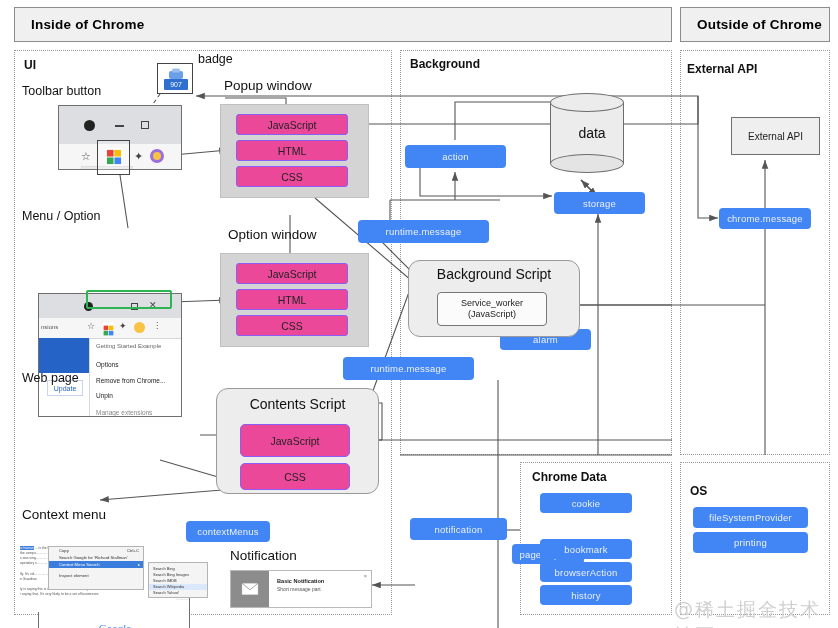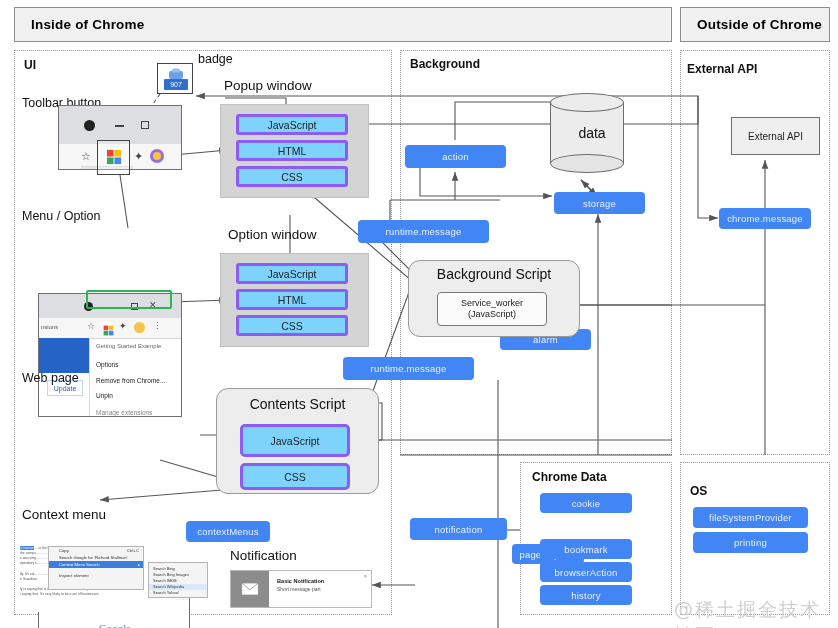--- a/index.html
+++ b/index.html
@@ -11,21 +11,21 @@
   
   .hdr{background:#f0f0f0;border:1px solid #8c8c8c;display:flex;align-items:center;}
   .hdr span{font-size:13.5px;font-weight:bold;letter-spacing:.2px;padding-left:16px;color:#000000;}
 
   
   .region{border:1.5px dotted #9a9a9a;background:transparent;}
   .region-title{position:absolute;font-size:12px;font-weight:bold;color:#111;}
 
   
   .greybox{background:#d4d4d4;border:1px solid #c0c0c0;}
-  .slot{background:#7dd3fc;border:3px solid #8b5cf6;border-radius:3px;
+  .slot{background:#ec4899;border:1px solid #8b5cf6;border-radius:3px;
         display:flex;align-items:center;justify-content:center;
         font-size:10.5px;color:#222;}
 
   
   .roundbox{background:#ededed;border:1px solid #9a9a9a;border-radius:12px;}
   .roundbox-title{font-size:14px;color:#111;text-align:center;}
 
   
   .pill{background:#4285f4;border-radius:4px;display:flex;align-items:center;
         justify-content:center;color:#eaf1fd;font-size:9.5px;letter-spacing:.2px;}
@@ -161,21 +161,21 @@
 
     <path d="M222,490 L100,500" marker-end="url(#ar)"></path>
 
     <path d="M415,585 L372,585" marker-end="url(#ar)"></path>
     <path d="M498,530 L498,530"></path>
 
     <path d="M520,530 L505,530"></path>
   </g>
 </svg>
 
-<div class="abs plainlabel" style="left:22px;top:96px;">Toolbar button</div>
+<div class="abs plainlabel" style="left:22px;top:84px;">Toolbar button</div>
 <div class="abs plainlabel" style="left:198px;top:52px;">badge</div>
 
 <div class="abs" style="left:157px;top:63px;width:36px;height:31px;border:1px solid #444;background:#fff;">
   <div class="abs" style="left:8px;top:3px;width:20px;height:13px;">
     <svg viewBox="0 0 20 13" width="20" height="13">
       <rect x="3" y="3" width="14" height="8" rx="2" fill="#6b9fe8"></rect>
       <rect x="6" y="0.5" width="8" height="4" rx="1.5" fill="#9dbff0"></rect>
     </svg>
   </div>
   <div class="abs" style="left:6px;top:15px;width:24px;height:11px;background:#2f6fd0;color:#fff;font-size:7px;

